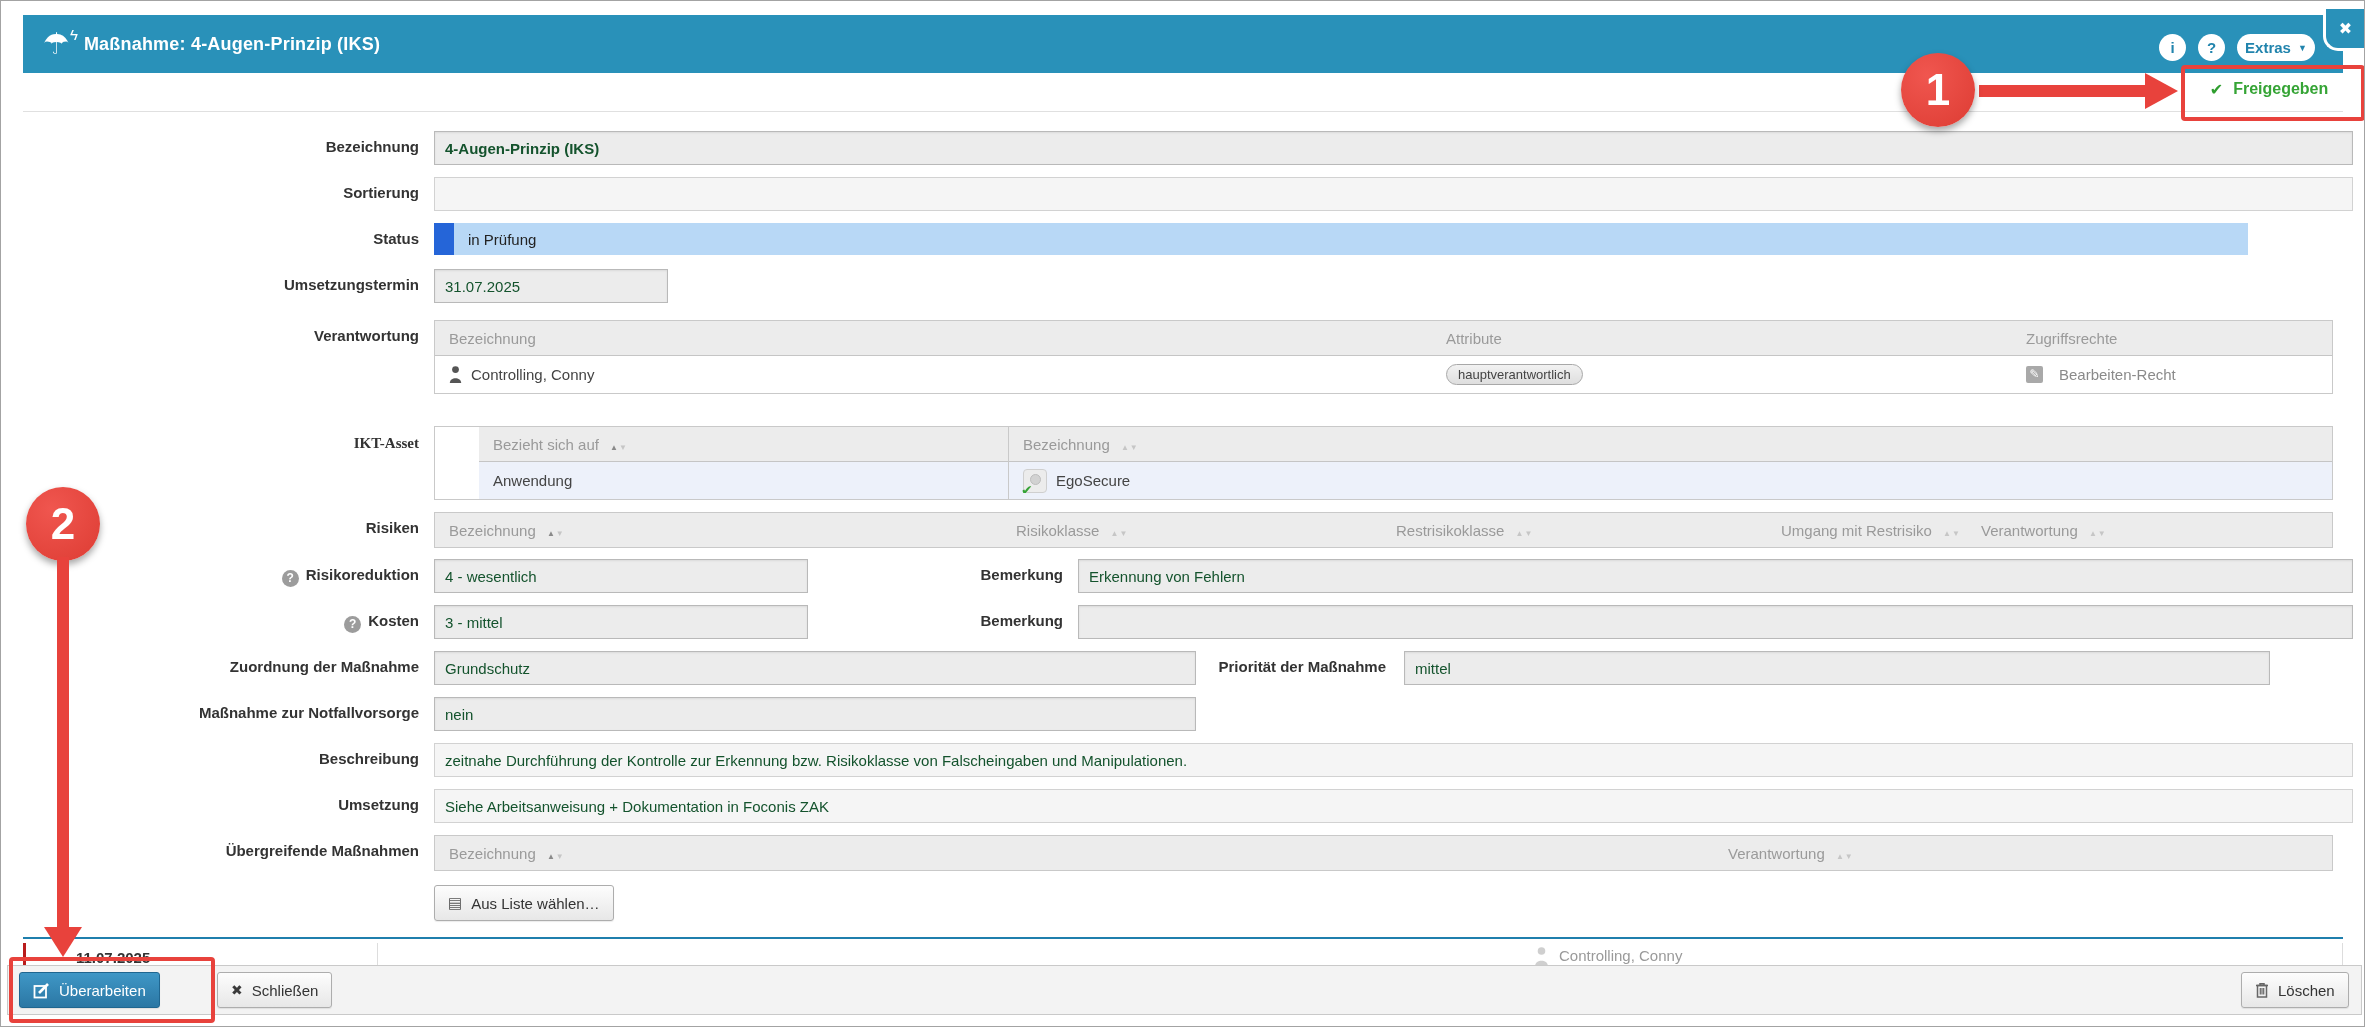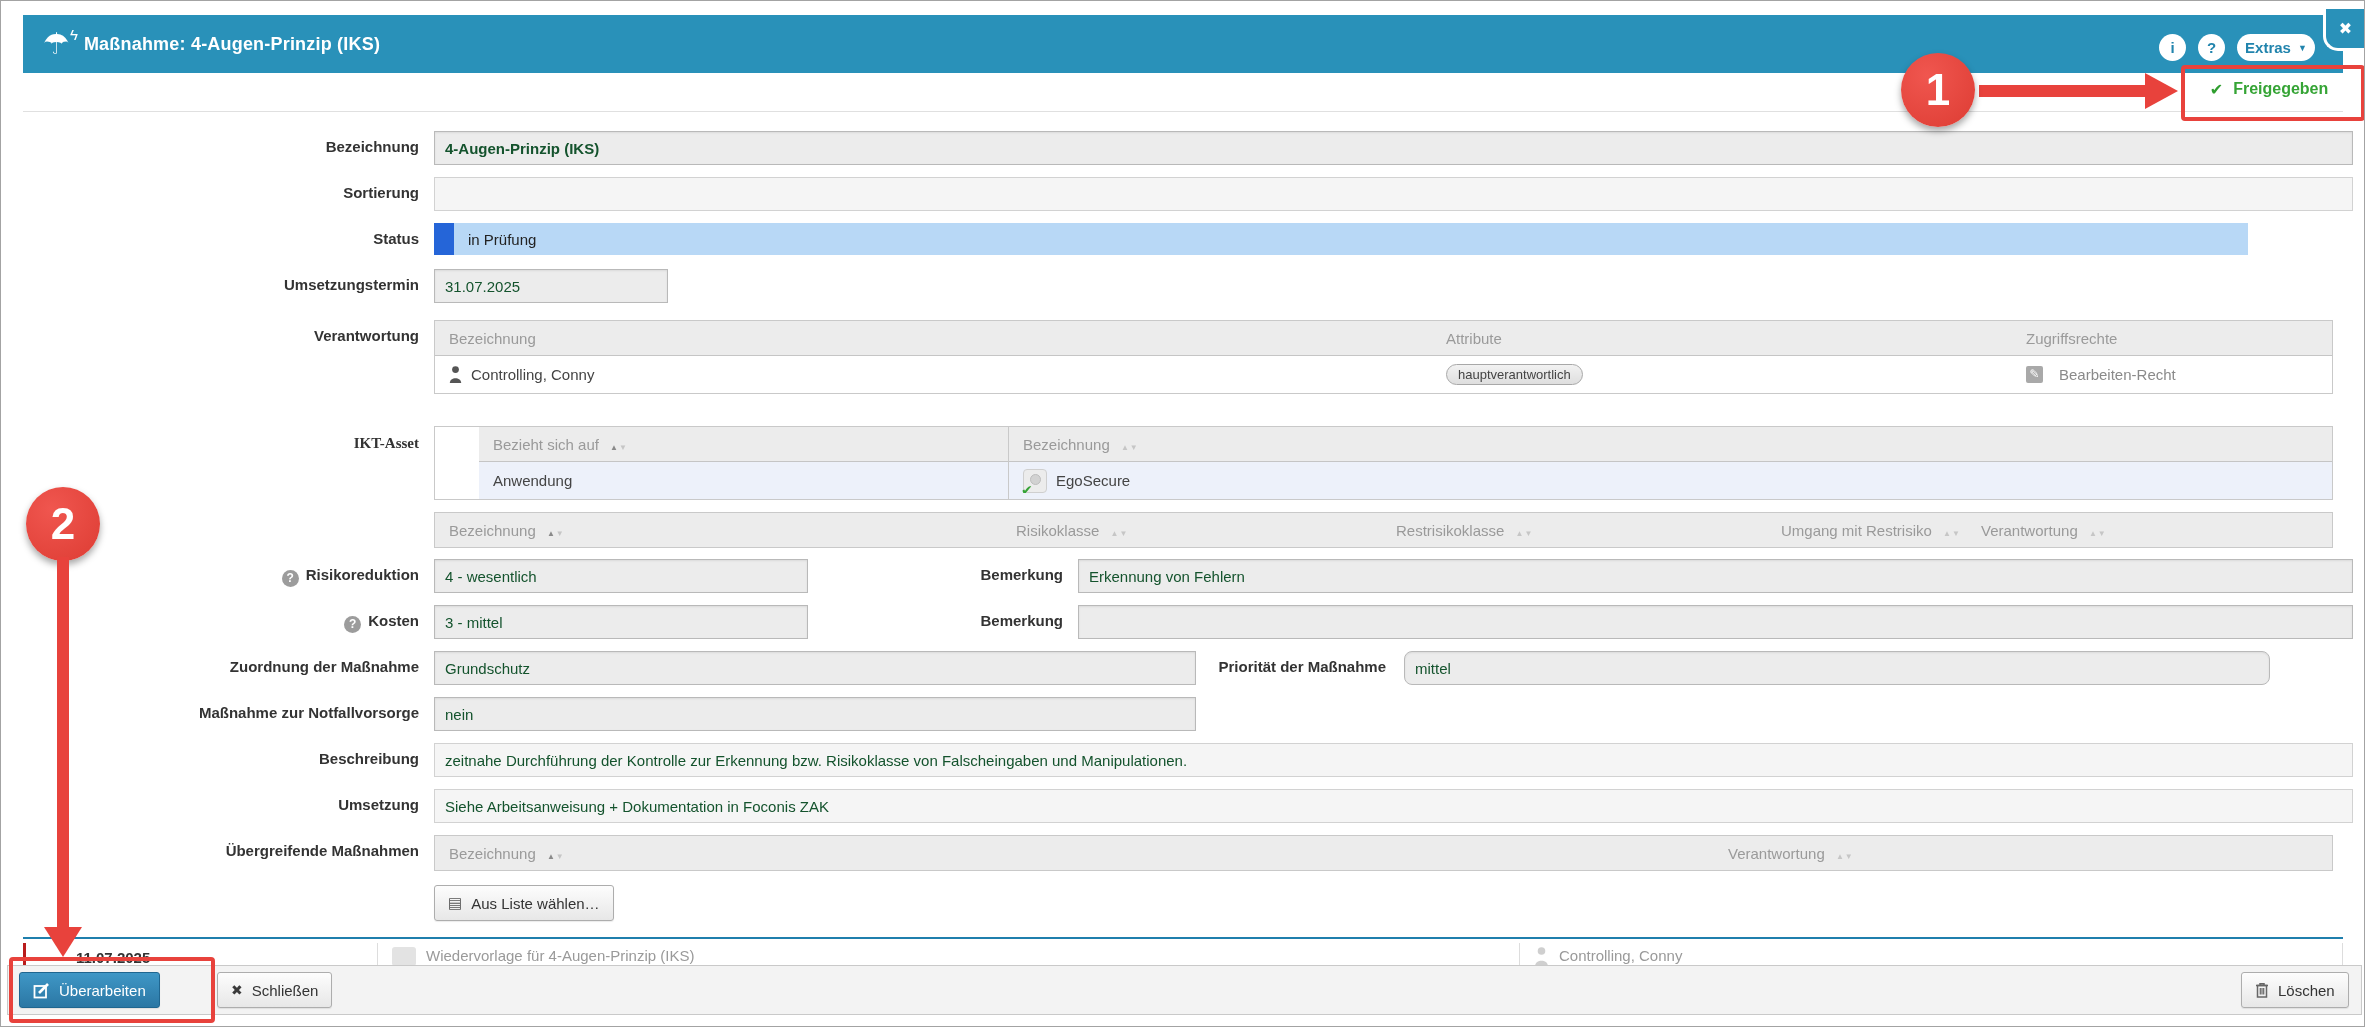--- a/index.html
+++ b/index.html
@@ -107,20 +107,21 @@
     <span class="chk">✔</span>
     <span class="txt">Freigegeben</span>
   </div>
 
   <div class="lbl" style="top:130px;">Bezeichnung</div>
   <div class="lbl" style="top:176px;">Sortierung</div>
   <div class="lbl" style="top:222px;">Status</div>
   <div class="lbl" style="top:268px;">Umsetzungstermin</div>
   <div class="lbl" style="top:319px;">Verantwortung</div>
   <div class="lbl" style="top:426px;font-family:Liberation Serif, serif;">IKT-Asset</div>
+  <div class="lbl" style="top:511px;">Risiken</div>
   <div class="lbl" style="top:558px;"><span class="qicon">?</span><span>Risikoreduktion</span></div>
   <div class="lbl" style="top:604px;"><span class="qicon">?</span><span>Kosten</span></div>
   <div class="lbl" style="top:650px;">Zuordnung der Maßnahme</div>
   <div class="lbl" style="top:696px;">Maßnahme zur Notfallvorsorge</div>
   <div class="lbl" style="top:742px;">Beschreibung</div>
   <div class="lbl" style="top:788px;">Umsetzung</div>
   <div class="lbl" style="top:834px;">Übergreifende Maßnahmen</div>
   <div class="lbl" style="top:558px;left:920px;width:142px;">Bemerkung</div>
   <div class="lbl" style="top:604px;left:920px;width:142px;">Bemerkung</div>
   <div class="lbl" style="top:650px;left:1150px;width:235px;">Priorität der Maßnahme</div>
@@ -213,21 +214,21 @@
         <span class="sort"><span class="s-off">▲</span><span class="s-off">▼</span></span>
       </div>
     </div>
   </div>
 
   <div class="fld" style="left:433px;top:558px;width:352px;">4 - wesentlich</div>
   <div class="fld" style="left:1077px;top:558px;width:1253px;">Erkennung von Fehlern</div>
   <div class="fld" style="left:433px;top:604px;width:352px;">3 - mittel</div>
   <div class="fld" style="left:1077px;top:604px;width:1253px;"></div>
   <div class="fld" style="left:433px;top:650px;width:740px;">Grundschutz</div>
-  <div class="fld" style="left:1403px;top:650px;width:844px;border-radius:8px;">mittel</div>
+  <div class="fld" style="left:1403px;top:650px;width:844px;">mittel</div>
   <div class="fld" style="left:433px;top:696px;width:740px;">nein</div>
   <div class="fld lt" style="left:433px;top:742px;width:1897px;">zeitnahe Durchführung der Kontrolle zur Erkennung bzw. Risikoklasse von Falscheingaben und Manipulationen.</div>
   <div class="fld lt" style="left:433px;top:788px;width:1897px;">Siehe Arbeitsanweisung + Dokumentation in Foconis ZAK</div>
 
   <div class="tbl" style="left:433px;top:834px;width:1897px;">
     <div class="thead" style="border-bottom:none;">
       <div class="th" style="width:1279px;">
         <span>Bezeichnung</span>
         <span class="sort"><span class="s-on">▲</span><span class="s-off">▼</span></span>
       </div>
@@ -238,24 +239,20 @@
     </div>
   </div>
   <div class="btn" style="left:433px;top:884px;">
     <span style="color:#555;font-size:15px;">▤</span>
     <span>Aus Liste wählen…</span>
   </div>
 
   <div class="blueline" style="left:22px;top:936px;width:2320px;"></div>
   <div class="abs" style="left:22px;top:942px;width:2320px;height:40px;background:#fff;border-left:3px solid #b91c1c;border-right:1px solid #ddd;">
     <div class="abs" style="left:0;top:0;width:352px;height:40px;border-right:1px solid #ddd;display:flex;align-items:flex-start;padding:6px 0 0 50px;font-size:15px;font-weight:bold;color:#333;">11.07.2025</div>
-    <div class="abs" style="left:352px;top:0;width:1142px;height:40px;border-right:1px solid #ddd;display:flex;align-items:flex-start;gap:10px;padding:4px 0 0 14px;font-size:15px;color:#9a9a9a;">
-      <span class="grayicon"></span>
-      <span>Wiedervorlage für 4-Augen-Prinzip (IKS)</span>
-    </div>
     <div class="abs" style="left:1494px;top:0;width:826px;height:40px;display:flex;align-items:flex-start;gap:10px;padding:4px 0 0 14px;font-size:15px;color:#9a9a9a;">
       <svg class="personsvg" width="15" height="19" viewBox="0 0 13 17">
           <circle cx="6.5" cy="3.6" r="3.4" fill="#cfcfcf"></circle>
           <path d="M0.8 17 C0.8 10.6 12.2 10.6 12.2 17 Z" fill="#cfcfcf"></path>
         </svg>
       <span>Controlling, Conny</span>
     </div>
   </div>
 
   <div class="footer" style="left:6px;top:964px;width:2353px;height:48px;"></div>

